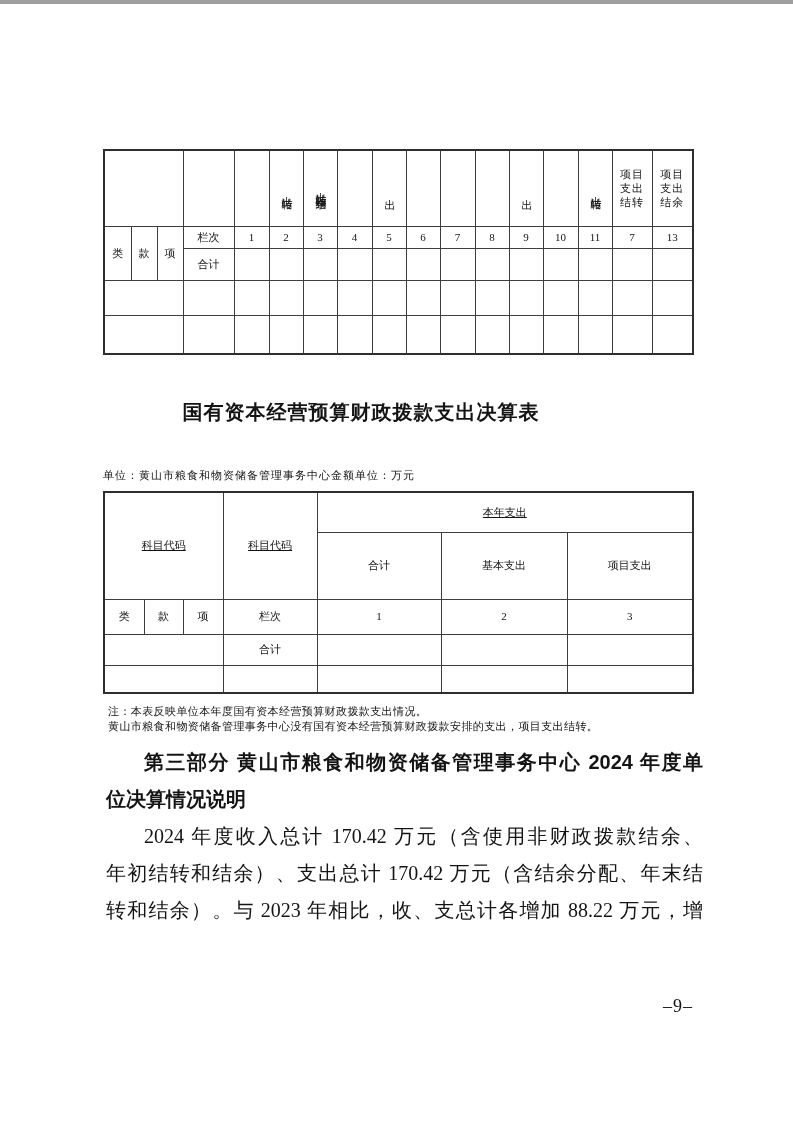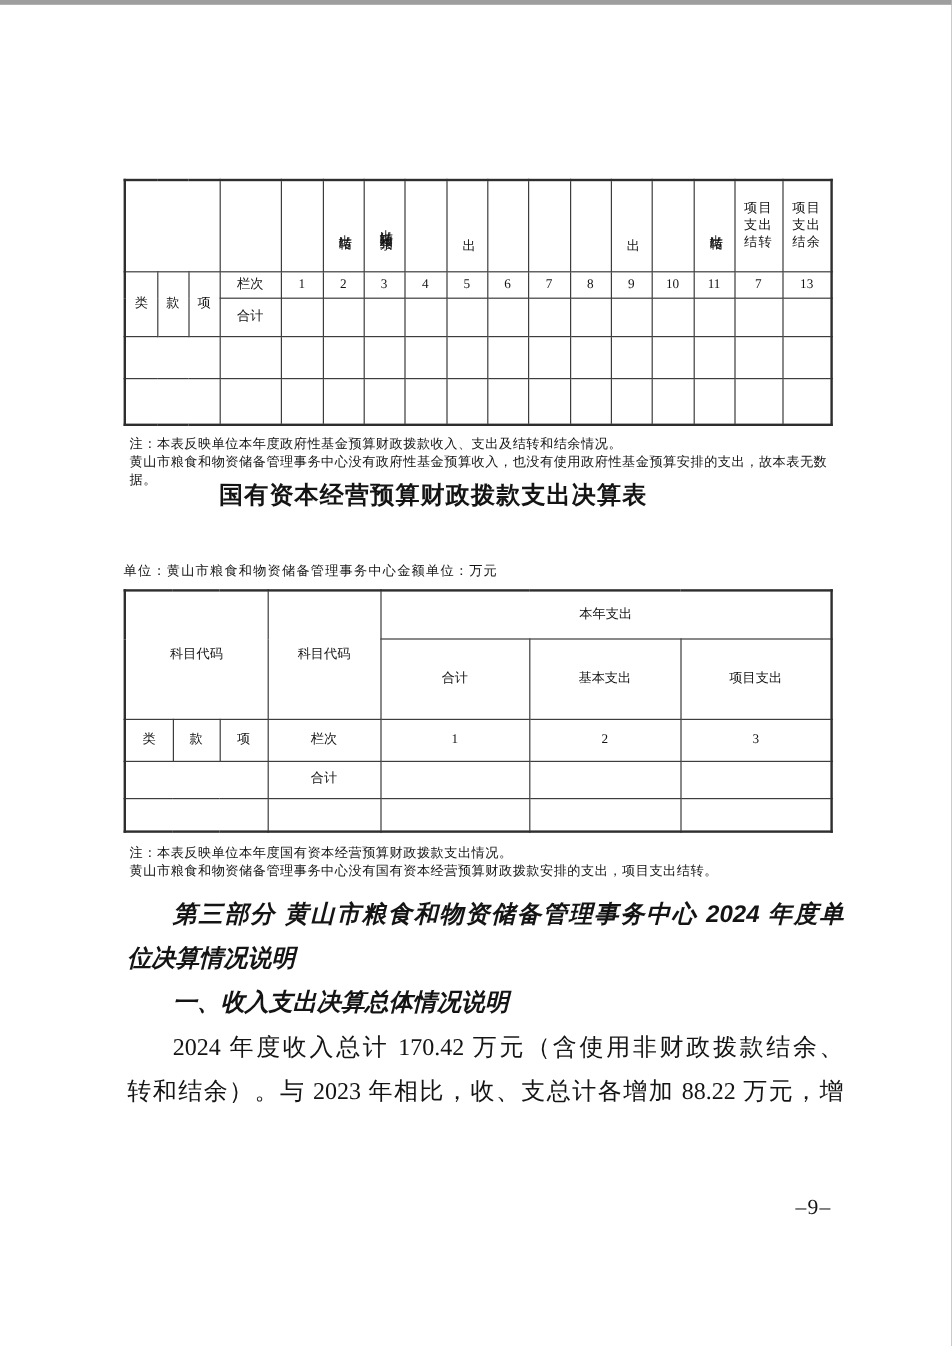--- a/index.html
+++ b/index.html
@@ -17,21 +17,21 @@
                font-family:"Liberation Serif", serif; }
   .t1 { left:103px; top:145px; width:589px; }
   .t2 { left:103px; top:487px; width:589px; }
 
   .t1 tr.r-head td  { height:75px; }
   .t1 tr.r-lanci td { height:21px; }
   .t1 tr.r-heji td  { height:31px; }
   .t1 tr.r-e1 td    { height:34px; }
   .t1 tr.r-e2 td    { height:37px; }
 
-  .t2 tr.r-h1 td { height:39px; }
+  .t2 tr.r-h1 td { height:39px;text-decoration:underline; }
   .t2 tr.r-h2 td { height:66px; }
   .t2 tr.r-lanci td { height:34px; }
   .t2 tr.r-heji td  { height:30px; }
   .t2 tr.r-e1 td    { height:26px; }
 
   td.top { vertical-align:top; padding-top:3px; }
   .vh { writing-mode:vertical-rl; text-orientation:upright; letter-spacing:1.5px;
         display:inline-block; }
   .w2 { display:inline-block; width:27px; line-height:14px; letter-spacing:1px; }
 
@@ -50,21 +50,21 @@
   .unit-line { position:absolute; left:103px; width:589px; top:464px;
                display:flex; justify-content:flex-start; font-size:11px;
                letter-spacing:1px; }
 
   
   .textblock { position:absolute; left:106px; width:597px; top:740px;
                font-size:20px; line-height:37px; }
   .tb-line { text-align:justify; }
   .stretch { text-align-last:justify; }
   .indent { text-indent:38px; }
-  .bold-sans { font-family:"Liberation Sans", sans-serif; font-weight:bold;font-style:italic; }
+  .bold-sans { font-family:"Liberation Sans", sans-serif; font-weight:bold; }
 
   .pagenum { position:absolute; left:103px; width:590px; top:992px;
              text-align:right; font-size:18px; letter-spacing:1px; }
 </style>
 </head>
 <body>
 
 <div class="page">
 
   <table class="t t1">
@@ -169,24 +169,20 @@
       <td></td>
           <td></td>
           <td></td>
           <td></td>
           <td></td>
           <td></td>
     </tr>
   </tbody>
     </table>
 
-  <div class="note note1">
-    <div>注：本表反映单位本年度政府性基金预算财政拨款收入、支出及结转和结余情况。</div>
-    <div>黄山市粮食和物资储备管理事务中心没有政府性基金预算收入，也没有使用政府性基金预算安排的支出，故本表无数据。</div>
-  </div>
 
   <div class="tbl-title">国有资本经营预算财政拨款支出决算表</div>
   <div class="unit-line">
     <span>单位：黄山市粮食和物资储备管理事务中心</span>
     <span>金额单位：万元</span>
   </div>
 
   <table class="t t2">
     <colgroup>
       <col style="width:40px">
@@ -235,20 +231,20 @@
     </table>
 
   <div class="note note2">
     <div>注：本表反映单位本年度国有资本经营预算财政拨款支出情况。</div>
     <div>黄山市粮食和物资储备管理事务中心没有国有资本经营预算财政拨款安排的支出，项目支出结转。</div>
   </div>
 
   <div class="textblock">
     <div class="tb-line stretch indent bold-sans">第三部分 黄山市粮食和物资储备管理事务中心 2024 年度单</div>
     <div class="tb-line bold-sans">位决算情况说明</div>
-    <div class="tb-line indent bold-sans">一、收入支出决算总体情况说明</div>
     <div class="tb-line stretch indent">2024 年度收入总计 170.42 万元（含使用非财政拨款结余、</div>
+    <div class="tb-line stretch">年初结转和结余）、支出总计 170.42 万元（含结余分配、年末结</div>
     <div class="tb-line stretch">转和结余）。与 2023 年相比，收、支总计各增加 88.22 万元，增</div>
   </div>
 
   <div class="pagenum">–9–</div>
 
 </div>
 
 </body></html>

